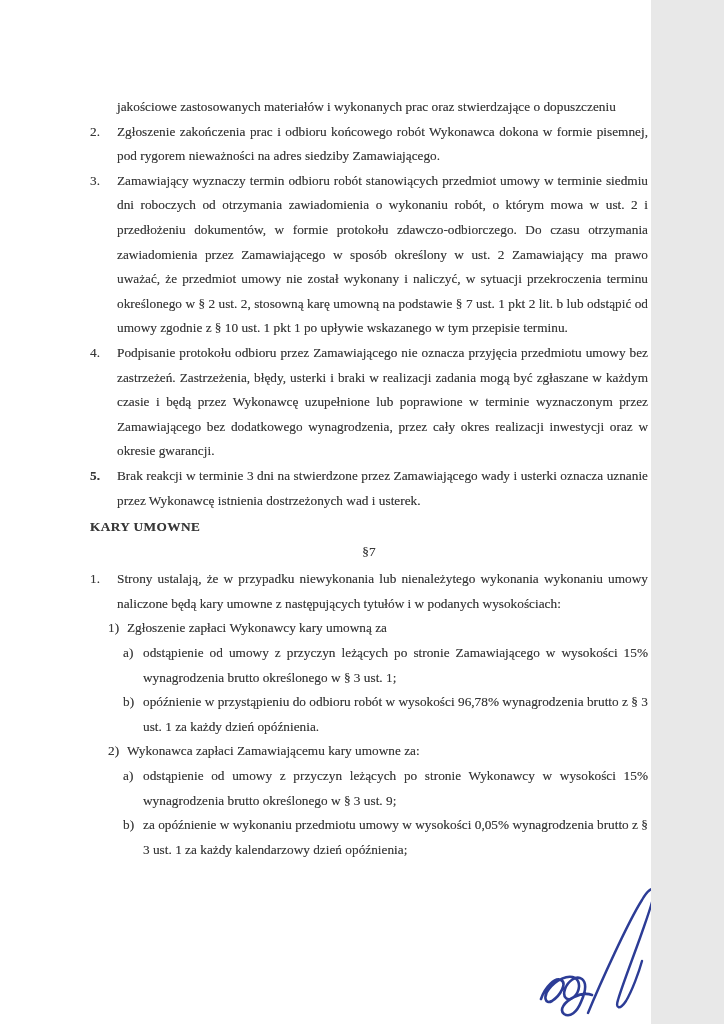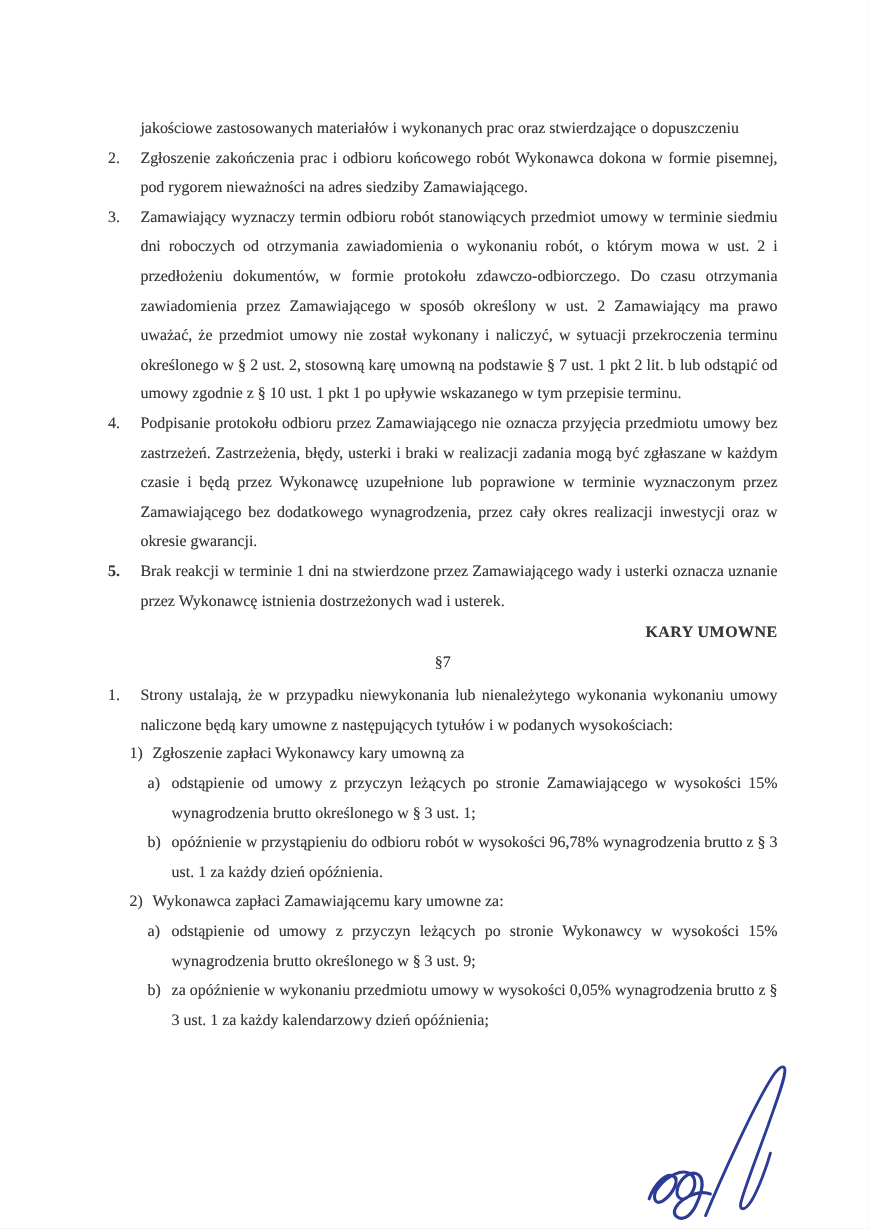--- a/index.html
+++ b/index.html
@@ -1,18 +1,18 @@
 <!DOCTYPE html>
 <html><head>
 <meta charset="utf-8">
 <style>
   html,body { margin:0; padding:0; background:#e8e8e8; }
   .page {
     position:relative;
-    width:724px; height:1024px;
+    width:651px; height:1024px;
     background:#ffffff;
     font-family:"Liberation Serif", serif;
     color:#383838;
     overflow:hidden;
     text-shadow:0 0 0.5px rgba(70,70,70,.55);
   }
   .content {
     position:absolute;
     left:90px; top:95px;
     width:558px;
@@ -22,21 +22,21 @@
   .li { display:flex; }
   .li .num { flex:0 0 27px; }
   .li .txt { flex:1 1 auto; text-align:justify; text-align-last:left; }
   .l2 { margin-left:18px; }
   .l2 .num { flex-basis:19px; }
   .l3 { margin-left:33px; }
   .l3 .num { flex-basis:20px; }
   .cont-line { padding-left:27px; }
   .bold { font-weight:bold; }
   .heading {
-    text-align:right; font-weight:bold;
+    text-align:left; font-weight:bold;
     letter-spacing:0.4px; margin-top:2px;
   }
   .symbol { text-align:center; margin-bottom:3px; }
   .signature {
     position:absolute; left:0; top:0;
     width:724px; height:1024px;
     pointer-events:none;
   }
 </style>
 </head>
@@ -59,21 +59,21 @@
       <div class="txt">Zamawiający wyznaczy termin odbioru robót stanowiących przedmiot umowy w terminie siedmiu dni roboczych od otrzymania zawiadomienia o wykonaniu robót, o którym mowa w ust. 2 i przedłożeniu dokumentów, w formie protokołu zdawczo-odbiorczego. Do czasu otrzymania zawiadomienia przez Zamawiającego w sposób określony w ust. 2 Zamawiający ma prawo uważać, że przedmiot umowy nie został wykonany i naliczyć, w sytuacji przekroczenia terminu określonego w § 2 ust. 2, stosowną karę umowną na podstawie § 7 ust. 1 pkt 2 lit. b lub odstąpić od umowy zgodnie z § 10 ust. 1 pkt 1 po upływie wskazanego w tym przepisie terminu.</div>
     </div>
 
     <div class="li l1">
       <span class="num">4.</span>
       <div class="txt">Podpisanie protokołu odbioru przez Zamawiającego nie oznacza przyjęcia przedmiotu umowy bez zastrzeżeń. Zastrzeżenia, błędy, usterki i braki w realizacji zadania mogą być zgłaszane w każdym czasie i będą przez Wykonawcę uzupełnione lub poprawione w terminie wyznaczonym przez Zamawiającego bez dodatkowego wynagrodzenia, przez cały okres realizacji inwestycji oraz w okresie gwarancji.</div>
     </div>
 
     <div class="li l1">
       <span class="num bold">5.</span>
-      <div class="txt">Brak reakcji w terminie 1 dni na stwierdzone przez Zamawiającego wady i usterki oznacza uznanie przez Wykonawcę istnienia dostrzeżonych wad i usterek.</div>
+      <div class="txt">Brak reakcji w terminie 3 dni na stwierdzone przez Zamawiającego wady i usterki oznacza uznanie przez Wykonawcę istnienia dostrzeżonych wad i usterek.</div>
     </div>
 
     <div class="heading">KARY UMOWNE</div>
     <div class="symbol">§7</div>
 
     <div class="li l1">
       <span class="num">1.</span>
       <div class="txt">Strony ustalają, że w przypadku niewykonania lub nienależytego wykonania wykonaniu umowy naliczone będą kary umowne z następujących tytułów i w podanych wysokościach:</div>
     </div>
 

